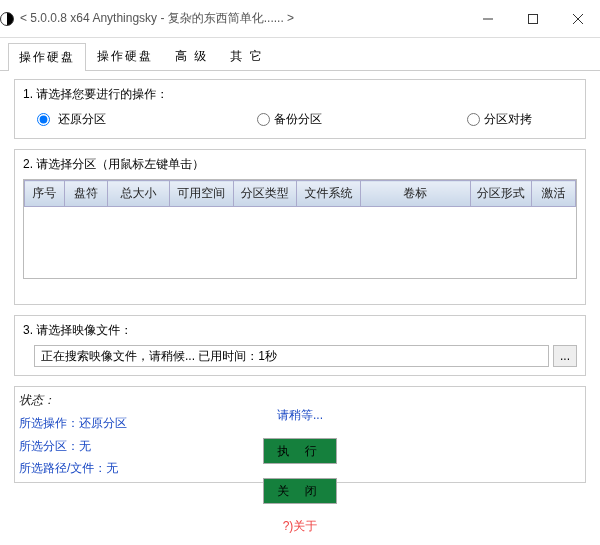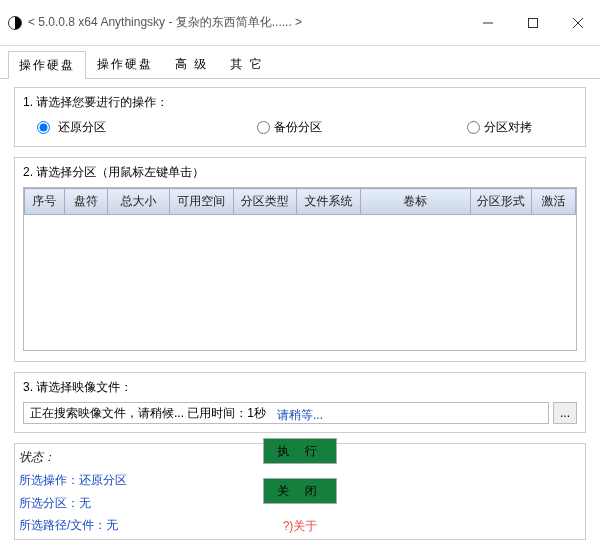--- a/index.html
+++ b/index.html
@@ -1,43 +1,43 @@
 <!DOCTYPE html>
 <html><head>
 <meta charset="utf-8">
 <style>
 * { box-sizing: border-box; margin: 0; padding: 0; font-family: "Microsoft YaHei", "SimSun", sans-serif; font-size: 12px; }
 body { background: #fff; width: 600px; height: 545px; overflow: hidden; }
 
-.titlebar { height: 46px; display: flex; align-items: center; padding: 0 0 0 8px; border-bottom: 1px solid #ddd; }
+.titlebar { height: 38px; display: flex; align-items: center; padding: 0 0 0 0; border-bottom: 1px solid #ddd; }
 .titlebar .yin { width: 14px; height: 14px; border-radius: 50%; background: conic-gradient(#000 0 50%, #fff 50% 100%); border: 1px solid #333; margin-right: 6px; flex-shrink: 0; }
 .titlebar .ttl { flex: 1; color: #555; }
 .winbtns { display: flex; height: 100%; }
 .winbtn { width: 45px; display: flex; align-items: center; justify-content: center; color: #333; cursor: pointer; }
 
 .tabs { display: flex; border-bottom: 1px solid #ccc; padding: 4px 8px 0 8px; }
 .tab { padding: 5px 10px; border: 1px solid transparent; border-bottom: none; cursor: pointer; letter-spacing: 2px; }
 .tab.active { border-color: #ccc; background: #fff; position: relative; top: 1px; }
 
 .content { padding: 8px 14px; }
 .group { border: 1px solid #ccc; margin-bottom: 10px; padding: 6px 8px 8px 8px; }
 .grouplabel { margin-bottom: 6px; }
 .radiorow { display: flex; padding: 2px 14px; }
 .radiocell { display: flex; align-items: center; gap: 4px; }
 .radiocell:nth-child(1) { flex: 0 0 220px; gap: 8px; }
 .radiocell:nth-child(2) { flex: 0 0 210px; }
 .radiocell input { margin: 0; }
 
-.tablewrap { border: 1px solid #bbb; height: 164px; background: #fff; overflow: hidden; }
+.tablewrap { border: 1px solid #bbb; height: 100px; background: #fff; overflow: hidden; }
 table { width: 100%; border-collapse: collapse; table-layout: fixed; }
 th { background: linear-gradient(#e8eef7, #c8d6e8); border: 1px solid #aac; padding: 4px 2px; font-weight: normal; color: #222; }
 th:nth-child(1){width:36px}th:nth-child(2){width:40px}th:nth-child(3){width:56px}th:nth-child(4){width:58px}th:nth-child(5){width:58px}th:nth-child(6){width:58px}th:nth-child(7){width:100px}th:nth-child(8){width:56px}th:nth-child(9){width:40px}
 
 .filerow { display: flex; gap: 4px; align-items: center; }
-.filefield { flex: 1; border: 1px solid #bbb; background: #fff; padding: 3px 6px; height: 22px; display: flex; align-items: center; }
+.filefield { flex: 1; border: 1px solid #bbb; background: #fff; padding: 3px 6px; height: 22px; display: flex; align-items: center; margin-left: 11px; }
 .browsebtn { width: 24px; height: 22px; border: 1px solid #bbb; background: #eee; display: flex; align-items: center; justify-content: center; cursor: pointer; }
 
 .statusbox { line-height: 1.9; padding: 2px 4px; }
 .statusbox .line { color: #1a49c4; }
 .statusbox .hdr { color: #222; font-style: italic; }
 
 .footer { position: absolute; bottom: 10px; left: 0; right: 0; display: flex; align-items: center; justify-content: flex-end; gap: 14px; padding: 0 18px; flex-direction: column; }
 .footer .wait { flex:1; text-align:center; color: #1a49c4; }
 .btn { min-width: 74px; height: 26px; border: 1px solid #aaa; background: #15803d; display: flex; align-items: center; justify-content: center; cursor: pointer; letter-spacing: 6px; }
 .about { color: #ef4444; cursor: pointer; }
@@ -88,21 +88,21 @@
         <input type="radio" name="op" style="">
         <span>备份分区</span>
       </label>
       <label class="radiocell">
         <input type="radio" name="op" style="">
         <span>分区对拷</span>
       </label>
     </div>
   </div>
 
-  <div class="group" style="padding-bottom:10px">
+  <div class="group" style="padding-bottom:25px">
     <div class="grouplabel">2. 请选择分区（用鼠标左键单击）</div>
     <div class="tablewrap">
       <table>
         <thead>
             <tr>
           <th>序号</th>
           <th>盘符</th>
           <th>总大小</th>
           <th>可用空间</th>
           <th>分区类型</th>

